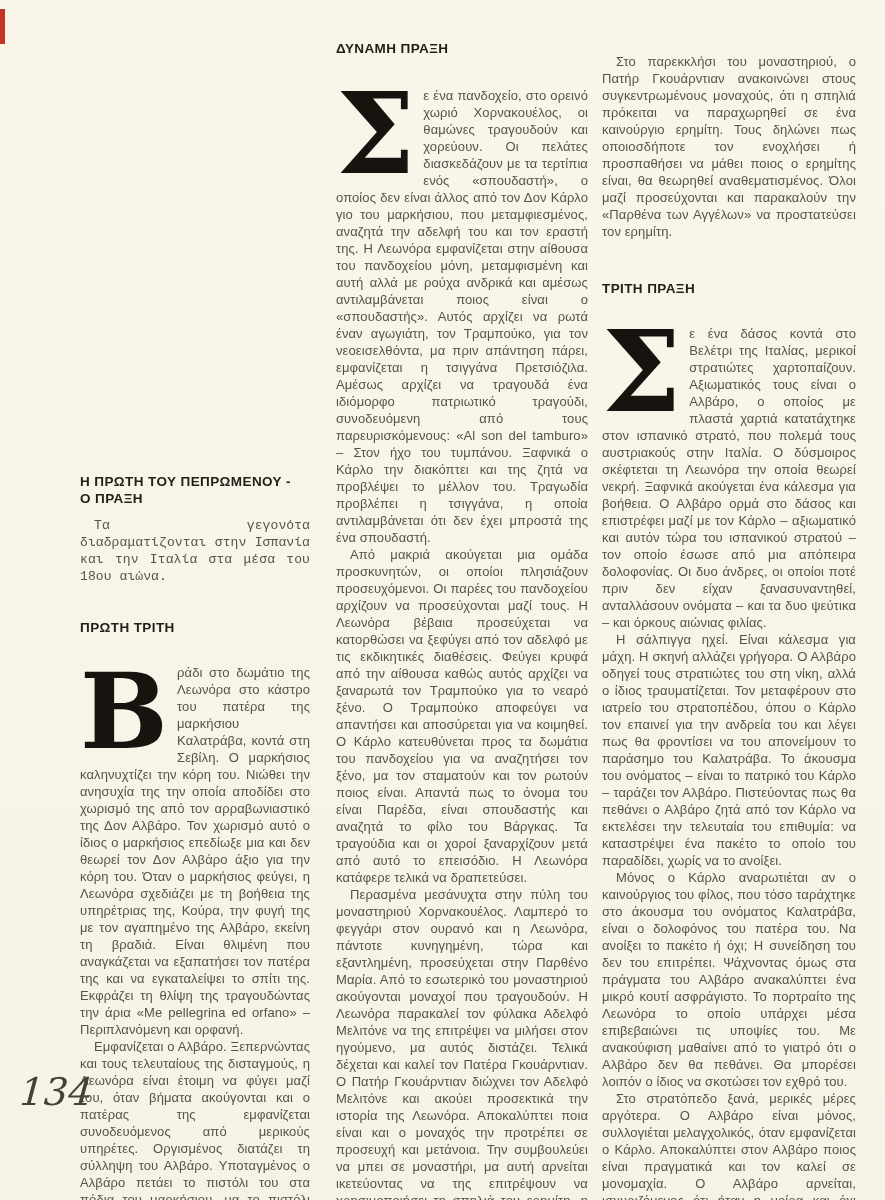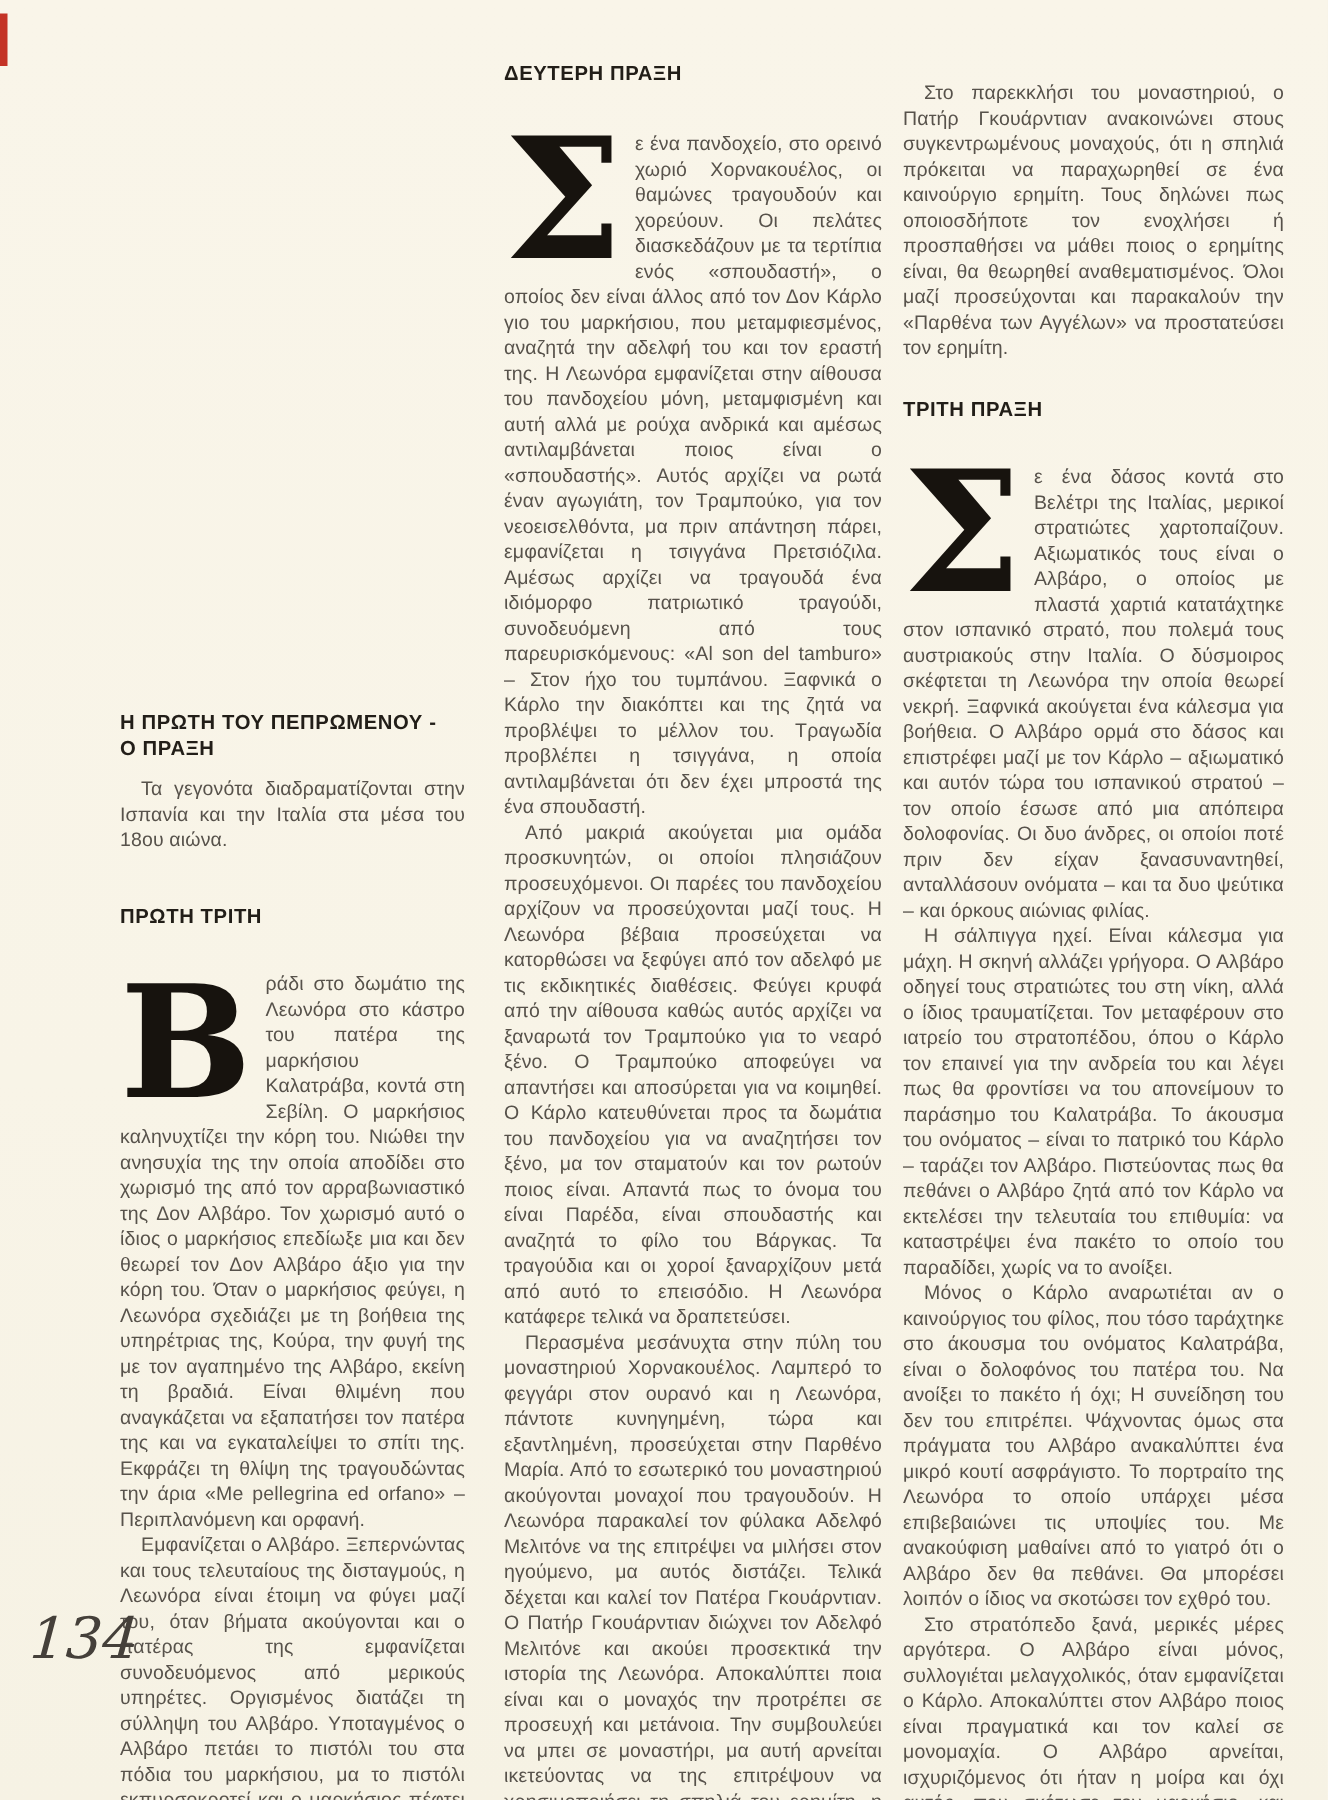--- a/index.html
+++ b/index.html
@@ -22,24 +22,24 @@
   .heading-gap{height:30px;}
   .dropcap{
     float:left;font-family:"DejaVu Serif", serif;font-weight:bold;
     font-size:112px;line-height:88px;height:88px;color:#17130e;
     margin:3px 8px 0 0;
   }
   .dropcap-b{font-size:104px;line-height:92px;height:92px;margin:2px 9px 0 0;}
   #col1{left:80px;top:473px;width:230px;}
   #col2{left:336px;top:40px;width:252px;}
   #col3{left:602px;top:53px;width:254px;}
-  #col1 .intro{margin-top:10px;}
+  #col1 .intro{margin-top:10px;font-family:Liberation Mono, monospace;}
   #col1 .h2{margin-top:34px;}
   #col1 .h2gap{height:28px;}
-  #col3 .h{margin-top:24px;}
+  #col3 .h{margin-top:40px;}
   #col3 .hgap{height:28px;}
   .page-number{
     position:absolute;left:20px;top:1070px;
     font-family:"DejaVu Serif", serif;font-style:italic;
     font-size:38px;color:#45403a;transform:skewX(-4deg);
   }
   .registration-mark{
     position:absolute;left:0;top:9px;width:5px;height:35px;background:#c43326;
   }
 </style>
@@ -56,21 +56,21 @@
     <p class="indent intro">Τα γεγονότα διαδραματίζονται στην Ισπανία και την Ιταλία στα μέσα του 18ου αιώνα.</p>
     <div class="section-heading h2">ΠΡΩΤΗ ΤΡΙΤΗ</div>
     <div class="h2gap"></div>
     <p>
       <span class="dropcap dropcap-b">Β</span><span>ράδι στο δωμάτιο της Λεωνόρα στο κάστρο του πατέρα της μαρκήσιου Καλατράβα, κοντά στη Σεβίλη. Ο μαρκήσιος καληνυχτίζει την κόρη του. Νιώθει την ανησυχία της την οποία αποδίδει στο χωρισμό της από τον αρραβωνιαστικό της Δον Αλβάρο. Τον χωρισμό αυτό ο ίδιος ο μαρκήσιος επεδίωξε μια και δεν θεωρεί τον Δον Αλβάρο άξιο για την κόρη του. Όταν ο μαρκήσιος φεύγει, η Λεωνόρα σχεδιάζει με τη βοήθεια της υπηρέτριας της, Κούρα, την φυγή της με τον αγαπημένο της Αλβάρο, εκείνη τη βραδιά. Είναι θλιμένη που αναγκάζεται να εξαπατήσει τον πατέρα της και να εγκαταλείψει το σπίτι της. Εκφράζει τη θλίψη της τραγουδώντας την άρια «Me pellegrina ed orfano» – Περιπλανόμενη και ορφανή.</span>
     </p>
     <p class="indent">Εμφανίζεται ο Αλβάρο. Ξεπερνώντας και τους τελευταίους της δισταγμούς, η Λεωνόρα είναι έτοιμη να φύγει μαζί του, όταν βήματα ακούγονται και ο πατέρας της εμφανίζεται συνοδευόμενος από μερικούς υπηρέτες. Οργισμένος διατάζει τη σύλληψη του Αλβάρο. Υποταγμένος ο Αλβάρο πετάει το πιστόλι του στα πόδια του μαρκήσιου, μα το πιστόλι εκπυρσοκροτεί και ο μαρκήσιος πέφτει θανάσιμα πληγωμένος. Καθώς πεθαίνει καταριέται την κόρη του, η οποία εν τω μεταξύ φεύγει με τον Αλβάρο.</p>
   </div>
 
   <div class="col" id="col2">
-    <div class="section-heading">ΔΕΥΤΕΡΗ ΠΡΑΞΗ</div>
+    <div class="section-heading">ΔΥΝΑΜΗ ΠΡΑΞΗ</div>
     <div class="heading-gap"></div>
     <p>
       <span class="dropcap">Σ</span><span>ε ένα πανδοχείο, στο ορεινό χωριό Χορνακουέλος, οι θαμώνες τραγουδούν και χορεύουν. Οι πελάτες διασκεδάζουν με τα τερτίπια ενός «σπουδαστή», ο οποίος δεν είναι άλλος από τον Δον Κάρλο γιο του μαρκήσιου, που μεταμφιεσμένος, αναζητά την αδελφή του και τον εραστή της. Η Λεωνόρα εμφανίζεται στην αίθουσα του πανδοχείου μόνη, μεταμφισμένη και αυτή αλλά με ρούχα ανδρικά και αμέσως αντιλαμβάνεται ποιος είναι ο «σπουδαστής». Αυτός αρχίζει να ρωτά έναν αγωγιάτη, τον Τραμπούκο, για τον νεοεισελθόντα, μα πριν απάντηση πάρει, εμφανίζεται η τσιγγάνα Πρετσιόζιλα. Αμέσως αρχίζει να τραγουδά ένα ιδιόμορφο πατριωτικό τραγούδι, συνοδευόμενη από τους παρευρισκόμενους: «Al son del tamburo» – Στον ήχο του τυμπάνου. Ξαφνικά ο Κάρλο την διακόπτει και της ζητά να προβλέψει το μέλλον του. Τραγωδία προβλέπει η τσιγγάνα, η οποία αντιλαμβάνεται ότι δεν έχει μπροστά της ένα σπουδαστή.</span>
     </p>
     <p class="indent">Από μακριά ακούγεται μια ομάδα προσκυνητών, οι οποίοι πλησιάζουν προσευχόμενοι. Οι παρέες του πανδοχείου αρχίζουν να προσεύχονται μαζί τους. Η Λεωνόρα βέβαια προσεύχεται να κατορθώσει να ξεφύγει από τον αδελφό με τις εκδικητικές διαθέσεις. Φεύγει κρυφά από την αίθουσα καθώς αυτός αρχίζει να ξαναρωτά τον Τραμπούκο για το νεαρό ξένο. Ο Τραμπούκο αποφεύγει να απαντήσει και αποσύρεται για να κοιμηθεί. Ο Κάρλο κατευθύνεται προς τα δωμάτια του πανδοχείου για να αναζητήσει τον ξένο, μα τον σταματούν και τον ρωτούν ποιος είναι. Απαντά πως το όνομα του είναι Παρέδα, είναι σπουδαστής και αναζητά το φίλο του Βάργκας. Τα τραγούδια και οι χοροί ξαναρχίζουν μετά από αυτό το επεισόδιο. Η Λεωνόρα κατάφερε τελικά να δραπετεύσει.</p>
     <p class="indent">Περασμένα μεσάνυχτα στην πύλη του μοναστηριού Χορνακουέλος. Λαμπερό το φεγγάρι στον ουρανό και η Λεωνόρα, πάντοτε κυνηγημένη, τώρα και εξαντλημένη, προσεύχεται στην Παρθένο Μαρία. Από το εσωτερικό του μοναστηριού ακούγονται μοναχοί που τραγουδούν. Η Λεωνόρα παρακαλεί τον φύλακα Αδελφό Μελιτόνε να της επιτρέψει να μιλήσει στον ηγούμενο, μα αυτός διστάζει. Τελικά δέχεται και καλεί τον Πατέρα Γκουάρντιαν. Ο Πατήρ Γκουάρντιαν διώχνει τον Αδελφό Μελιτόνε και ακούει προσεκτικά την ιστορία της Λεωνόρα. Αποκαλύπτει ποια είναι και ο μοναχός την προτρέπει σε προσευχή και μετάνοια. Την συμβουλεύει να μπει σε μοναστήρι, μα αυτή αρνείται ικετεύοντας να της επιτρέψουν να χρησιμοποιήσει τη σπηλιά του ερημίτη, η οποία βρίσκεται κοντά στο μοναστήρι. Ο μοναχός πείθεται τελικά, φωνάζει τον Μελιτόνε και τον προστάζει να συγκεντρώσει όλους τους μοναχούς. Η Λεωνόρα ευχαριστεί το Θεό για τη μεγαλοψυχία του.</p>
   </div>
 
   <div class="col" id="col3">
     <p class="indent">Στο παρεκκλήσι του μοναστηριού, ο Πατήρ Γκουάρντιαν ανακοινώνει στους συγκεντρωμένους μοναχούς, ότι η σπηλιά πρόκειται να παραχωρηθεί σε ένα καινούργιο ερημίτη. Τους δηλώνει πως οποιοσδήποτε τον ενοχλήσει ή προσπαθήσει να μάθει ποιος ο ερημίτης είναι, θα θεωρηθεί αναθεματισμένος. Όλοι μαζί προσεύχονται και παρακαλούν την «Παρθένα των Αγγέλων» να προστατεύσει τον ερημίτη.</p>

